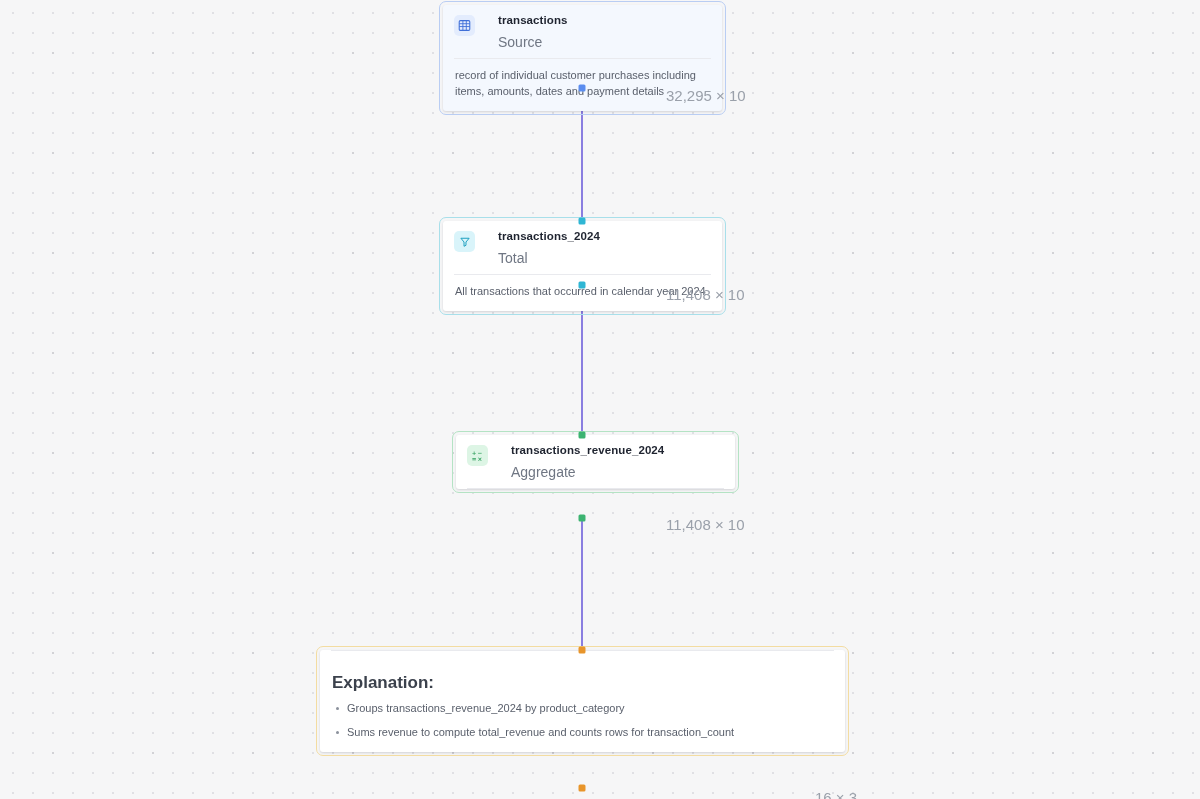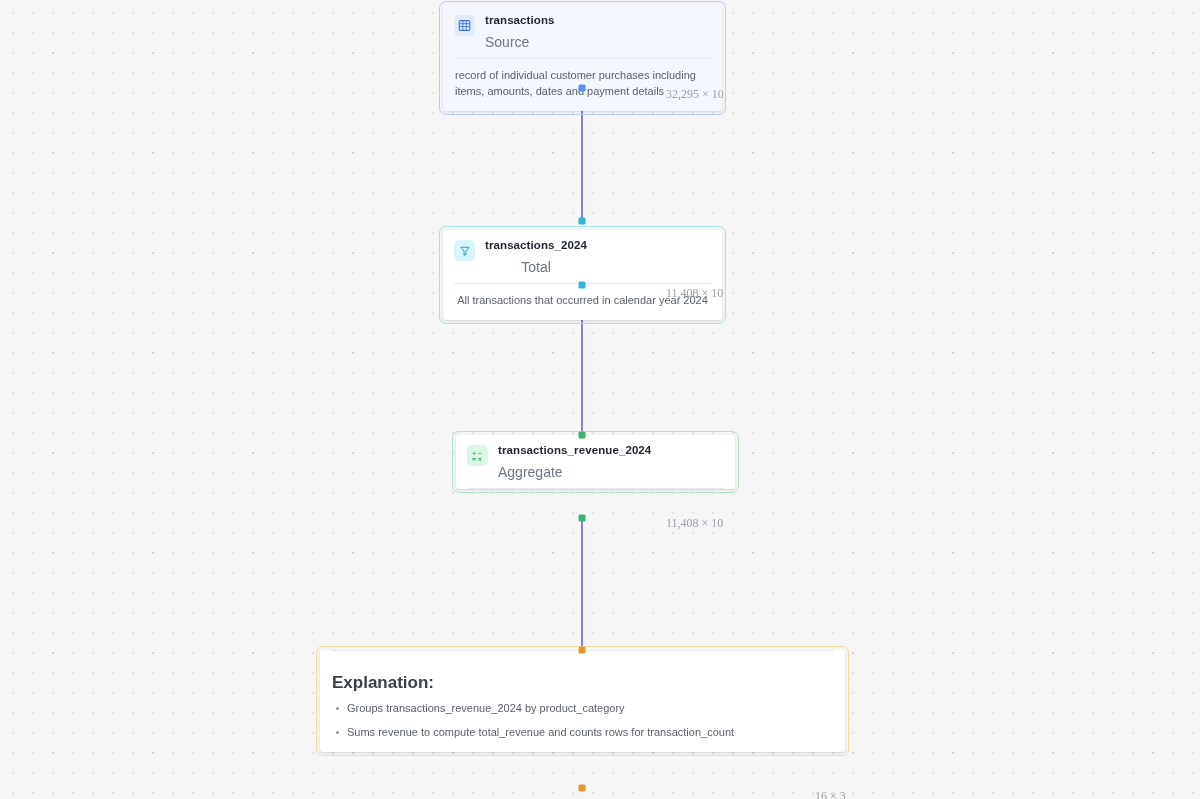--- a/index.html
+++ b/index.html
@@ -49,21 +49,21 @@
     padding: 0;
   }
   .node.sel-blue  { outline: 1.5px solid #b9cdf3; outline-offset: 3px; background:#f4f8fe; }
   .node.sel-cyan  { outline: 1.5px solid #a8dfea; outline-offset: 3px; }
   .node.sel-green { outline: 1.5px solid #b4e3c4; outline-offset: 3px; }
   .node.sel-amber { outline: 1.5px solid #f3dca1; outline-offset: 3px; }
 
   .node-header {
     display: flex;
     align-items: flex-start;
-    gap: 10px;
+    gap: 23px;
     padding: 9px 12px 8px 11px;
   }
   .node-icon {
     width: 21px; height: 21px;
     border-radius: 5px;
     display: flex; align-items: center; justify-content: center;
     flex: 0 0 auto;
     margin-top: 1px;
   }
   .icon-blue  { background: #e3ecfd; }
@@ -117,24 +117,23 @@
     content: "";
     position: absolute;
     left: -11px; top: 6px;
     width: 3px; height: 3px;
     border-radius: 50%;
     background: #8b919c;
   }
 
   .row-count {
     position: absolute;
-    font-size: 12px;
+    font-size: 15px;
     color: #9aa0aa;
     white-space: nowrap;
-    font-family: Liberation Serif, serif;
   }
 
   
   .glyph { display:block; }
 </style>
 </head>
 <body>
 
 <div id="canvas">
 
@@ -159,21 +158,21 @@
       </div>
     </div>
     <div class="node-divider"></div>
     <div class="node-body">
       <p class="node-desc">record of individual customer purchases including items, amounts, dates and payment details</p>
     </div>
   </div>
   <div class="handle blue" style="top:88px;"></div>
   <span class="row-count" style="left:666px; top:87px;">32,295 × 10</span>
 
-  <div class="node sel-cyan" style="left:443px; top:230px; width:279px;text-align:center;">
+  <div class="node sel-cyan" style="left:443px; top:221px; width:279px;">
     <div class="node-header">
       <div class="node-icon icon-cyan">
         <svg class="glyph" width="12" height="12" viewBox="0 0 16 16" aria-hidden="true">
           <path d="M2.5 3h11l-4.2 5v4.4l-2.6 1.3V8L2.5 3z" fill="none" stroke="#139bbd" stroke-width="1.25" stroke-linejoin="round"></path>
         </svg>
       </div>
       <div class="node-titles">
         <span class="node-title">transactions_2024</span>
         <span class="node-subtitle">Total</span>
       </div>

